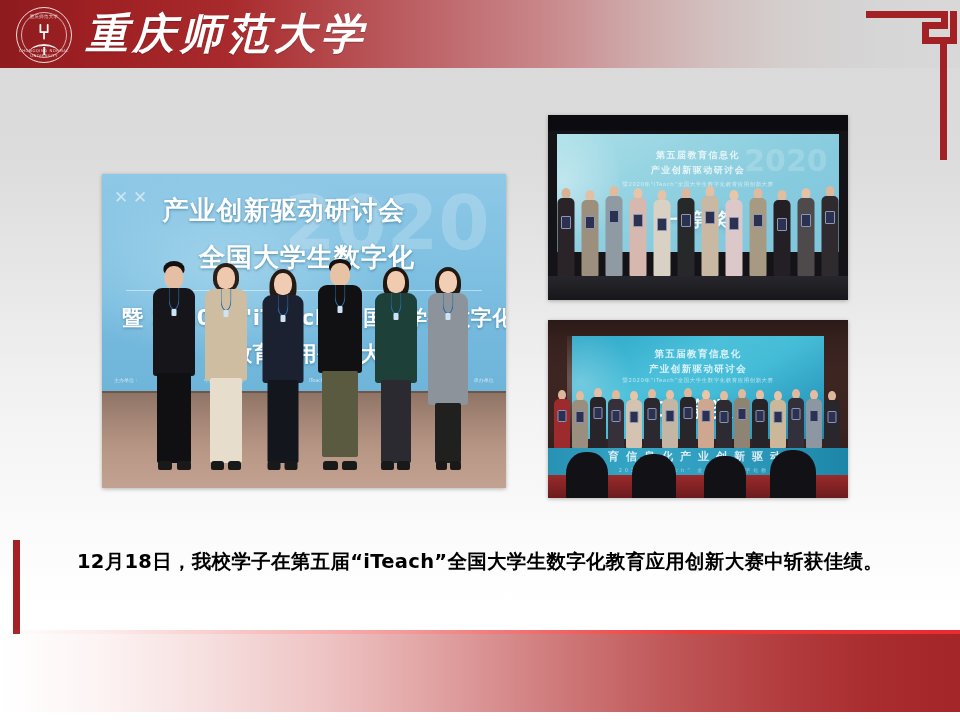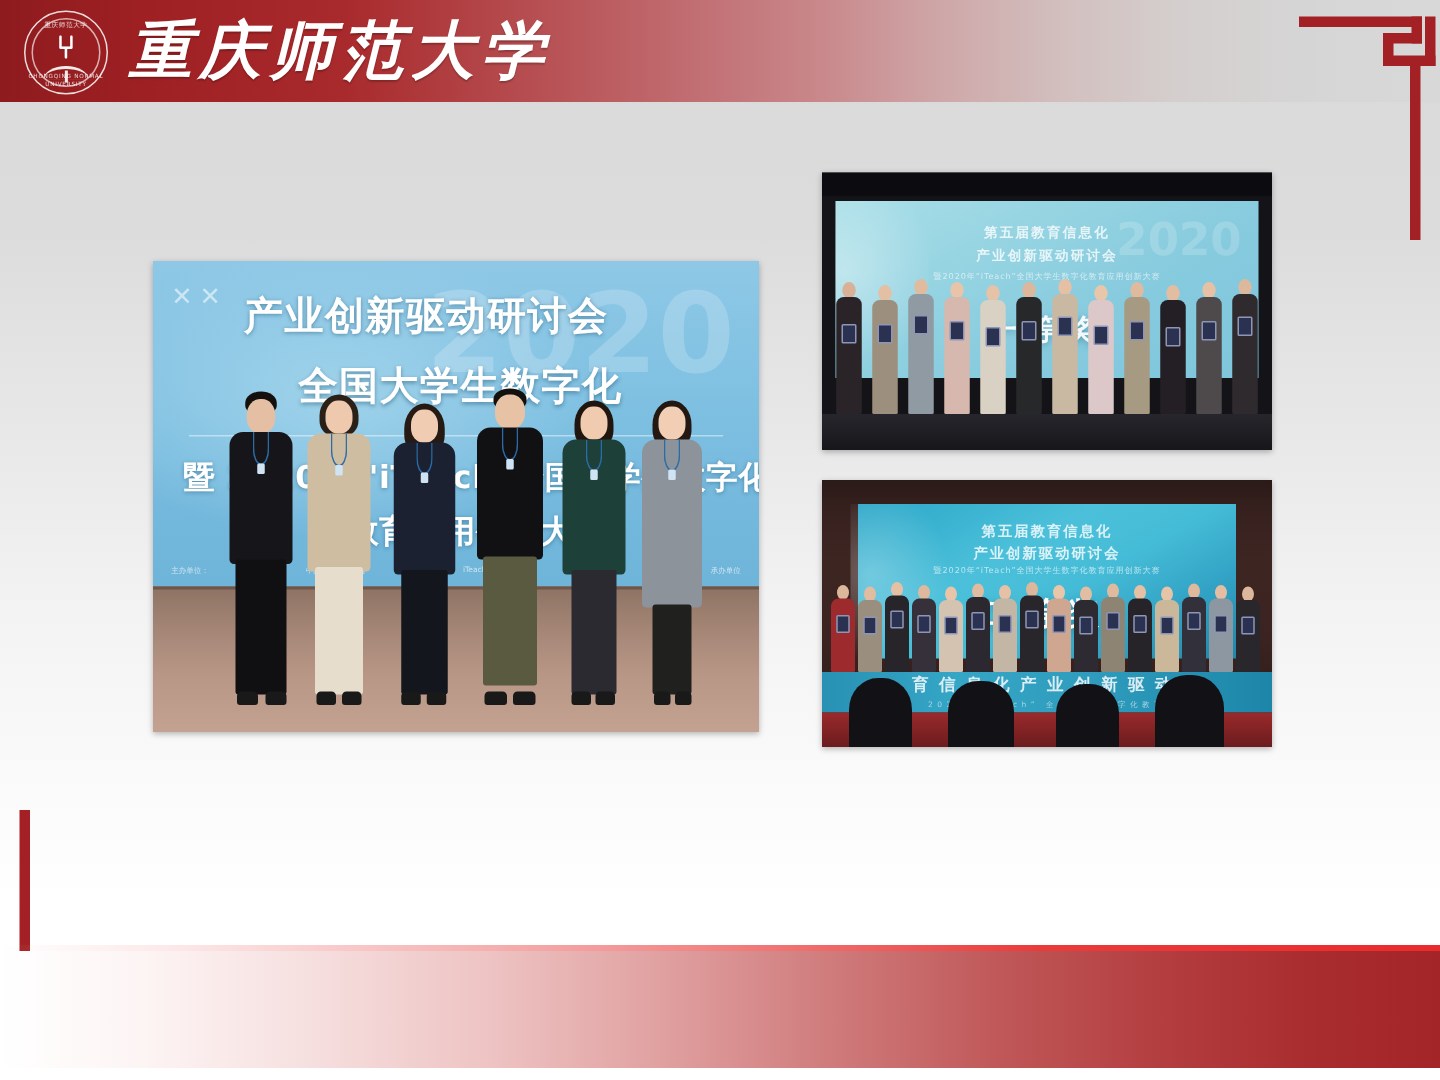--- a/index.html
+++ b/index.html
@@ -638,18 +638,19 @@
     </div>
 
     <div class="table"></div>
 
     <div class="audience" style="left:6%;width:42px;height:46px;"></div>
     <div class="audience" style="left:28%;width:44px;height:44px;"></div>
     <div class="audience" style="left:52%;width:42px;height:42px;"></div>
     <div class="audience" style="left:74%;width:46px;height:48px;"></div>
   </div>
 
+  <div id="caption">12月18日，我校学子在第五届“iTeach”全国大学生数字化教育应用创新大赛中斩获佳绩。</div>
 
   <div id="band-line"></div>
   <div id="band"></div>
   <div id="band-bottom"></div>
 
 </div>
 
 </body></html>

